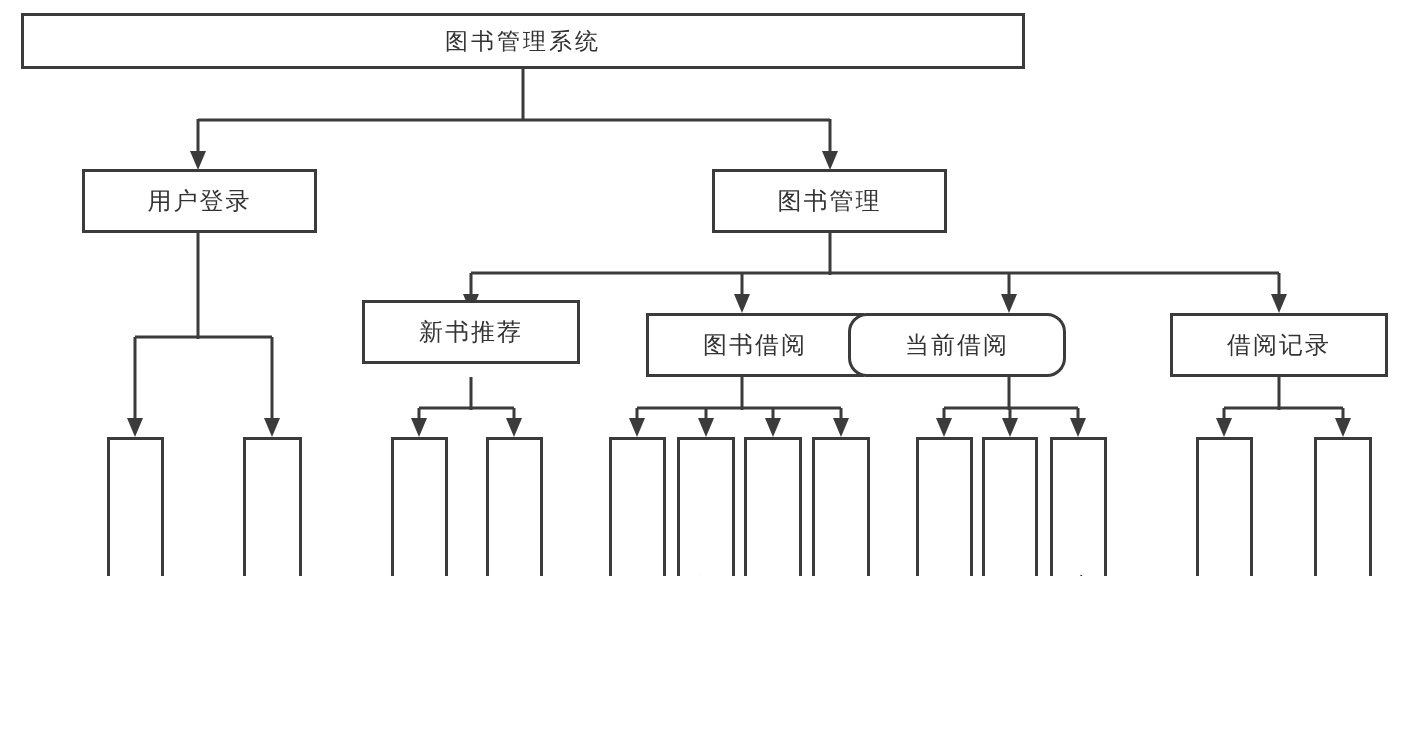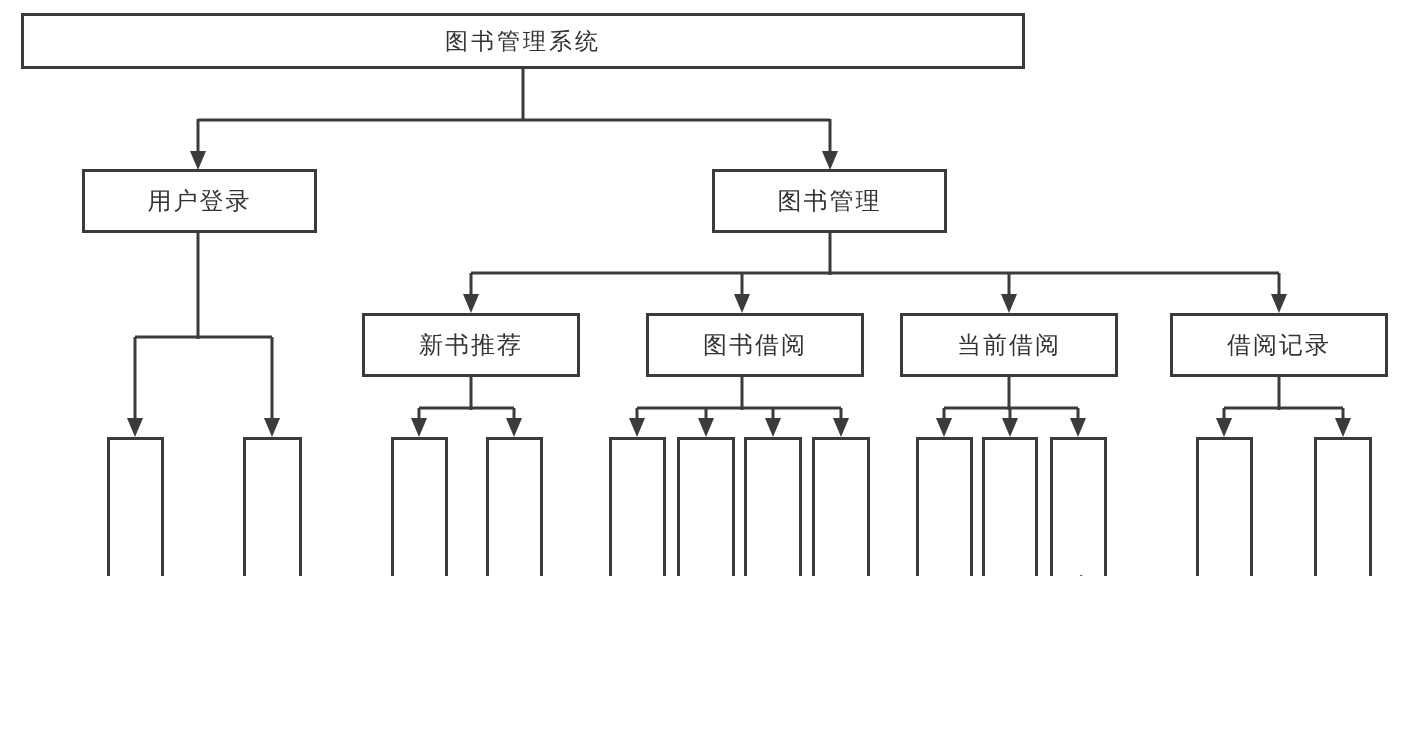--- a/index.html
+++ b/index.html
@@ -112,27 +112,27 @@
     <span>图书管理系统</span>
   </div>
 
   <div class="node h" style="left:82px; top:169px; width:235px; height:64px;">
     <span>用户登录</span>
   </div>
   <div class="node h" style="left:712px; top:169px; width:235px; height:64px;text-align:right;">
     <span>图书管理</span>
   </div>
 
-  <div class="node h" style="left:362px; top:313px; width:218px; height:64px;">
+  <div class="node h" style="left:362px; top:300px; width:218px; height:64px;">
     <span>新书推荐</span>
   </div>
   <div class="node h" style="left:646px; top:313px; width:218px; height:64px;">
     <span>图书借阅</span>
   </div>
-  <div class="node h" style="left:900px; top:313px; width:218px; height:64px;">
+  <div class="node h" style="left:848px; top:313px; width:218px; height:64px;border-radius:19px;">
     <span>当前借阅</span>
   </div>
   <div class="node h" style="left:1170px; top:313px; width:218px; height:64px;">
     <span>借阅记录</span>
   </div>
 
   <div class="node leaf" style="left:107px; top:437px; width:57px; height:299px;">
     <span class="vtext">用户登录</span>
   </div>
   <div class="node leaf" style="left:243px; top:437px; width:59px; height:299px;">

